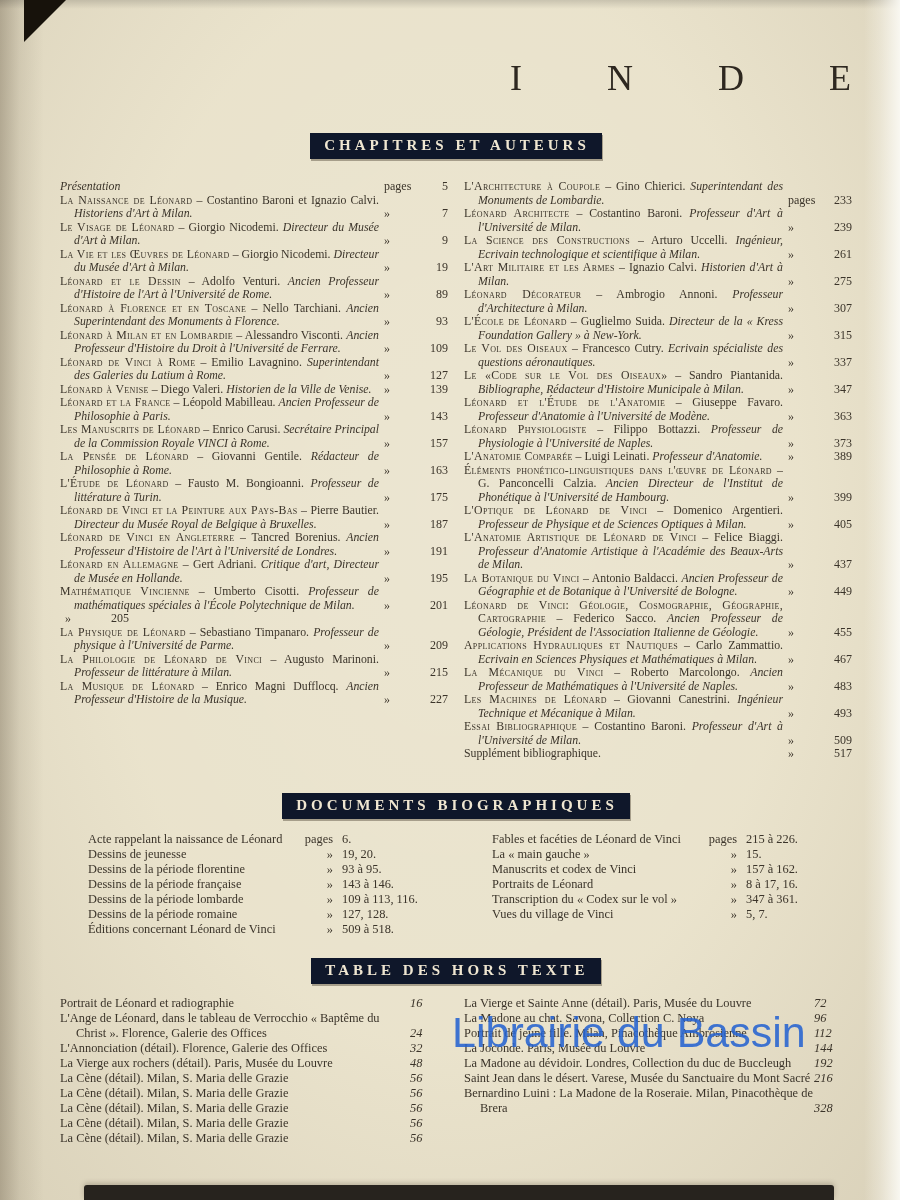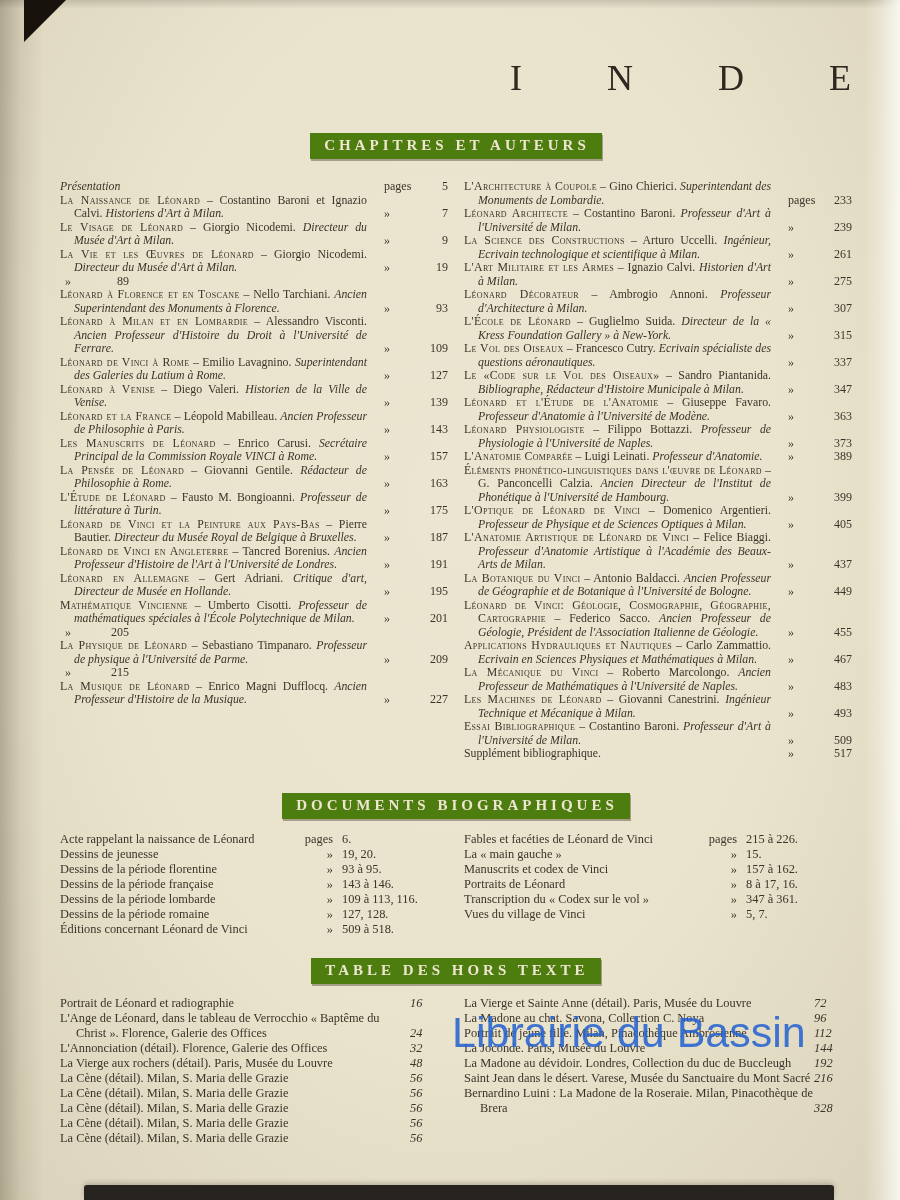--- a/index.html
+++ b/index.html
@@ -24,45 +24,45 @@
 
   .content{position:absolute;left:60px;top:58px;width:792px;}
 
   .index-title{
     margin:0 0 34px 450px;
     font-size:36px;font-weight:normal;line-height:1.15;
     letter-spacing:38px;color:#2e2820;white-space:nowrap;
   }
   .banner-row{display:flex;justify-content:center;}
   .banner{
-    background:#4d7c0f;color:#efe6d1;
+    background:#0f172a;color:#efe6d1;
     font-size:15px;font-weight:bold;letter-spacing:4px;
     padding:4px 12px 5px 14px;box-shadow:1px 2px 0 rgba(40,30,15,0.35);
     white-space:nowrap;
   }
   .mt1{margin-top:0;}
   .mt2{margin-top:32px;}
   .mt3{margin-top:20px;}
 
   .cols{display:flex;gap:16px;margin-top:21px;}
   .col{width:388px;}
 
   
-  .entry{display:flex;gap:12px;}
+  .entry{display:flex;}
   .etext{flex:1;font-size:11.8px;line-height:13.5px;text-align:justify;
     padding-left:14px;text-indent:-14px;}
   .sc{font-variant:small-caps;letter-spacing:0.35px;}
   .it{font-style:italic;}
   .erefs{width:64px;display:flex;justify-content:space-between;align-items:flex-end;
     padding-left:5px;font-size:12px;line-height:13.5px;}
   .erefs .pnum{text-align:right;}
 
   
   .doc-cols{margin-top:13px;}
-  .docrow{display:flex;font-size:12.4px;line-height:15.1px;}
+  .docrow{display:flex;font-size:12.4px;line-height:15.1px;margin-left:28px;}
   .dlabel{flex:1;}
   .dmark{width:42px;text-align:right;}
   .dpages{width:106px;padding-left:9px;}
 
   
   .plate-cols{margin-top:12px;}
   .platerow{display:flex;font-size:12.4px;line-height:15.0px;}
   .plabel{flex:1;padding-left:16px;text-indent:-16px;}
   .pnumi{width:38px;text-align:left;font-style:italic;align-self:flex-end;}
 
@@ -114,20 +114,21 @@
             </div>
           </div>
           <div class="entry">
             <div class="etext"><span class="sc">La Vie et les Œuvres de Léonard</span> – Giorgio Nicodemi. <span class="it">Directeur du Musée d'Art à Milan.</span></div>
             <div class="erefs">
               <span class="mark">»</span>
               <span class="pnum">19</span>
             </div>
           </div>
           <div class="entry">
+            <div class="etext"><span class="sc">Léonard et le Dessin</span> – Adolfo Venturi. <span class="it">Ancien Professeur d'Histoire de l'Art à l'Université de Rome.</span></div>
             <div class="erefs">
               <span class="mark">»</span>
               <span class="pnum">89</span>
             </div>
           </div>
           <div class="entry">
             <div class="etext"><span class="sc">Léonard à Florence et en Toscane</span> – Nello Tarchiani. <span class="it">Ancien Superintendant des Monuments à Florence.</span></div>
             <div class="erefs">
               <span class="mark">»</span>
               <span class="pnum">93</span>
@@ -217,20 +218,21 @@
             </div>
           </div>
           <div class="entry">
             <div class="etext"><span class="sc">La Physique de Léonard</span> – Sebastiano Timpanaro. <span class="it">Professeur de physique à l'Université de Parme.</span></div>
             <div class="erefs">
               <span class="mark">»</span>
               <span class="pnum">209</span>
             </div>
           </div>
           <div class="entry">
+            <div class="etext"><span class="sc">La Philologie de Léonard de Vinci</span> – Augusto Marinoni. <span class="it">Professeur de littérature à Milan.</span></div>
             <div class="erefs">
               <span class="mark">»</span>
               <span class="pnum">215</span>
             </div>
           </div>
           <div class="entry">
             <div class="etext"><span class="sc">La Musique de Léonard</span> – Enrico Magni Dufflocq. <span class="it">Ancien Professeur d'Histoire de la Musique.</span></div>
             <div class="erefs">
               <span class="mark">»</span>
               <span class="pnum">227</span>

